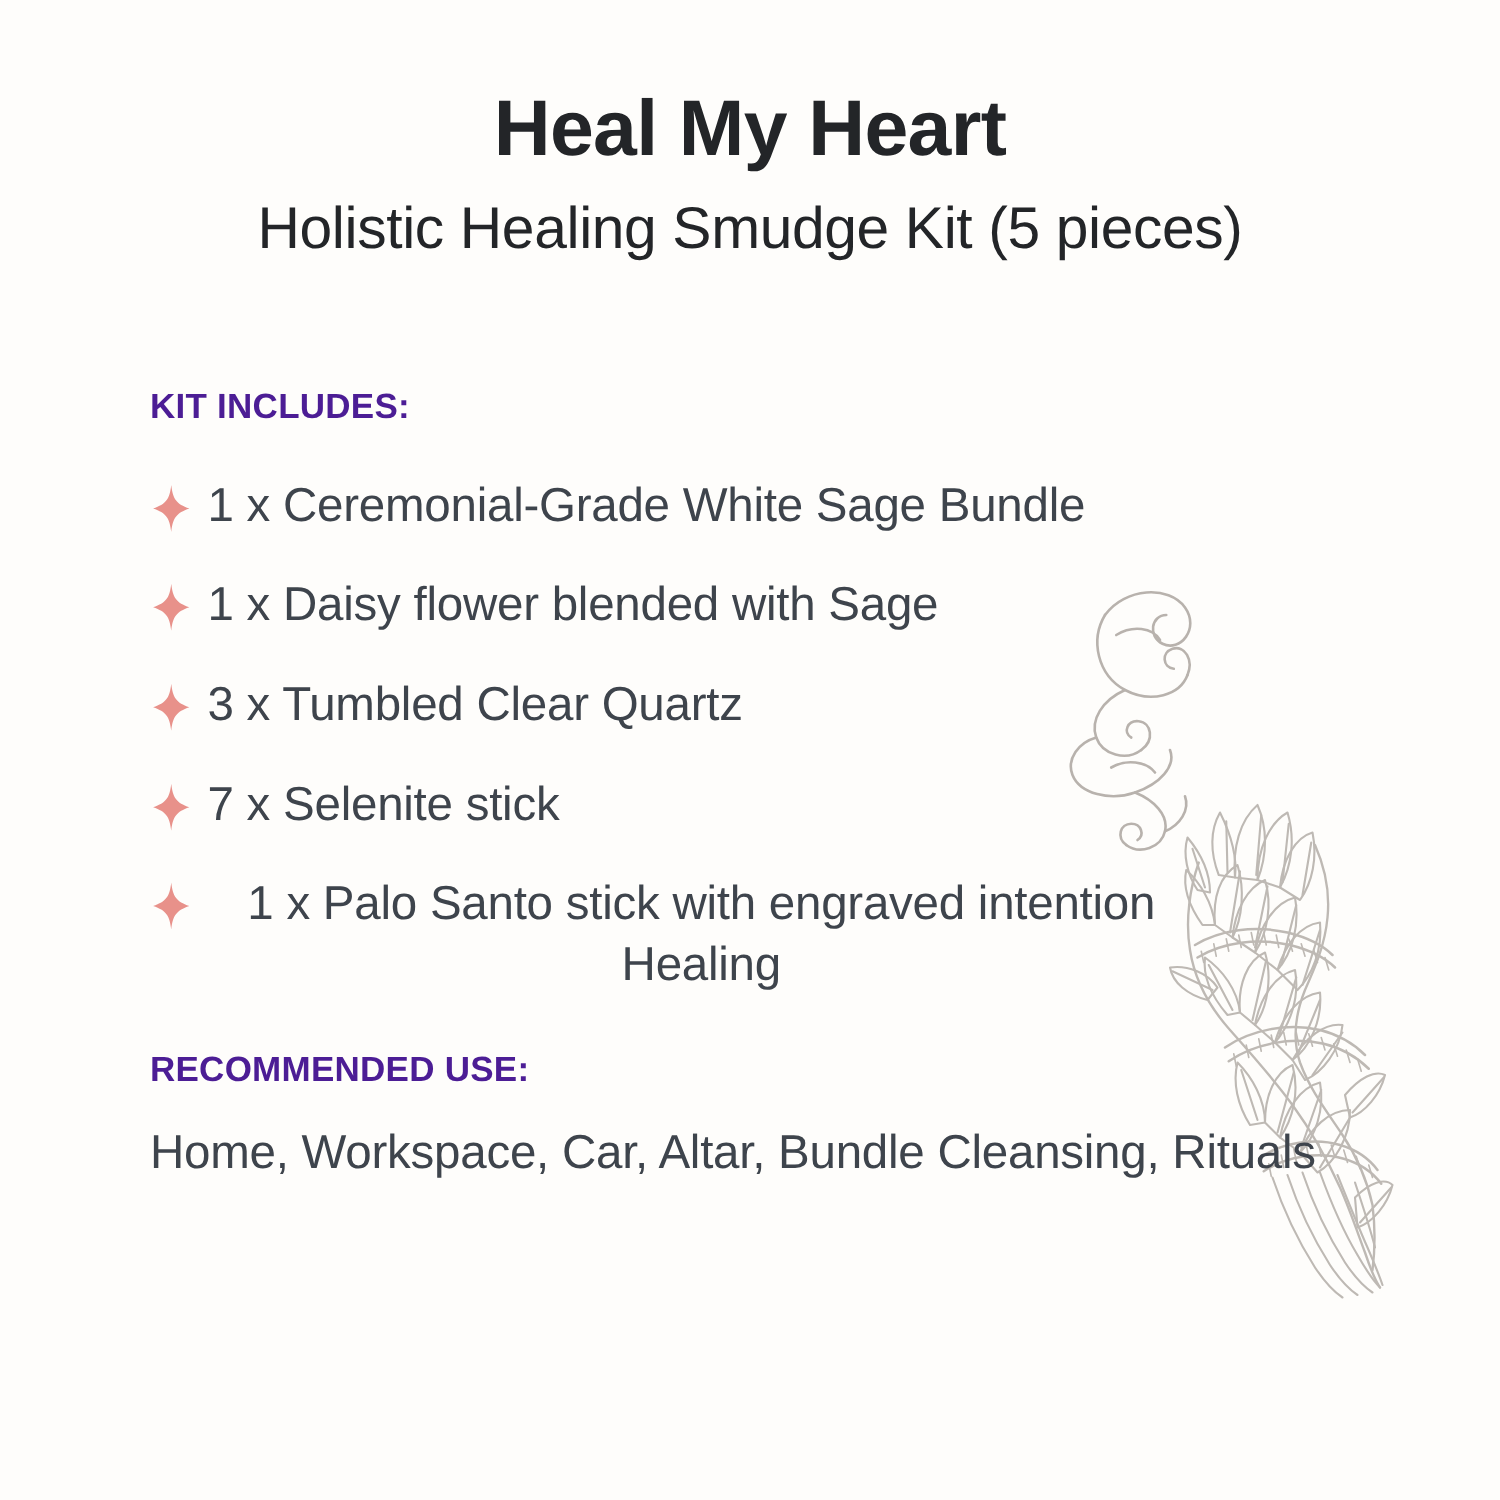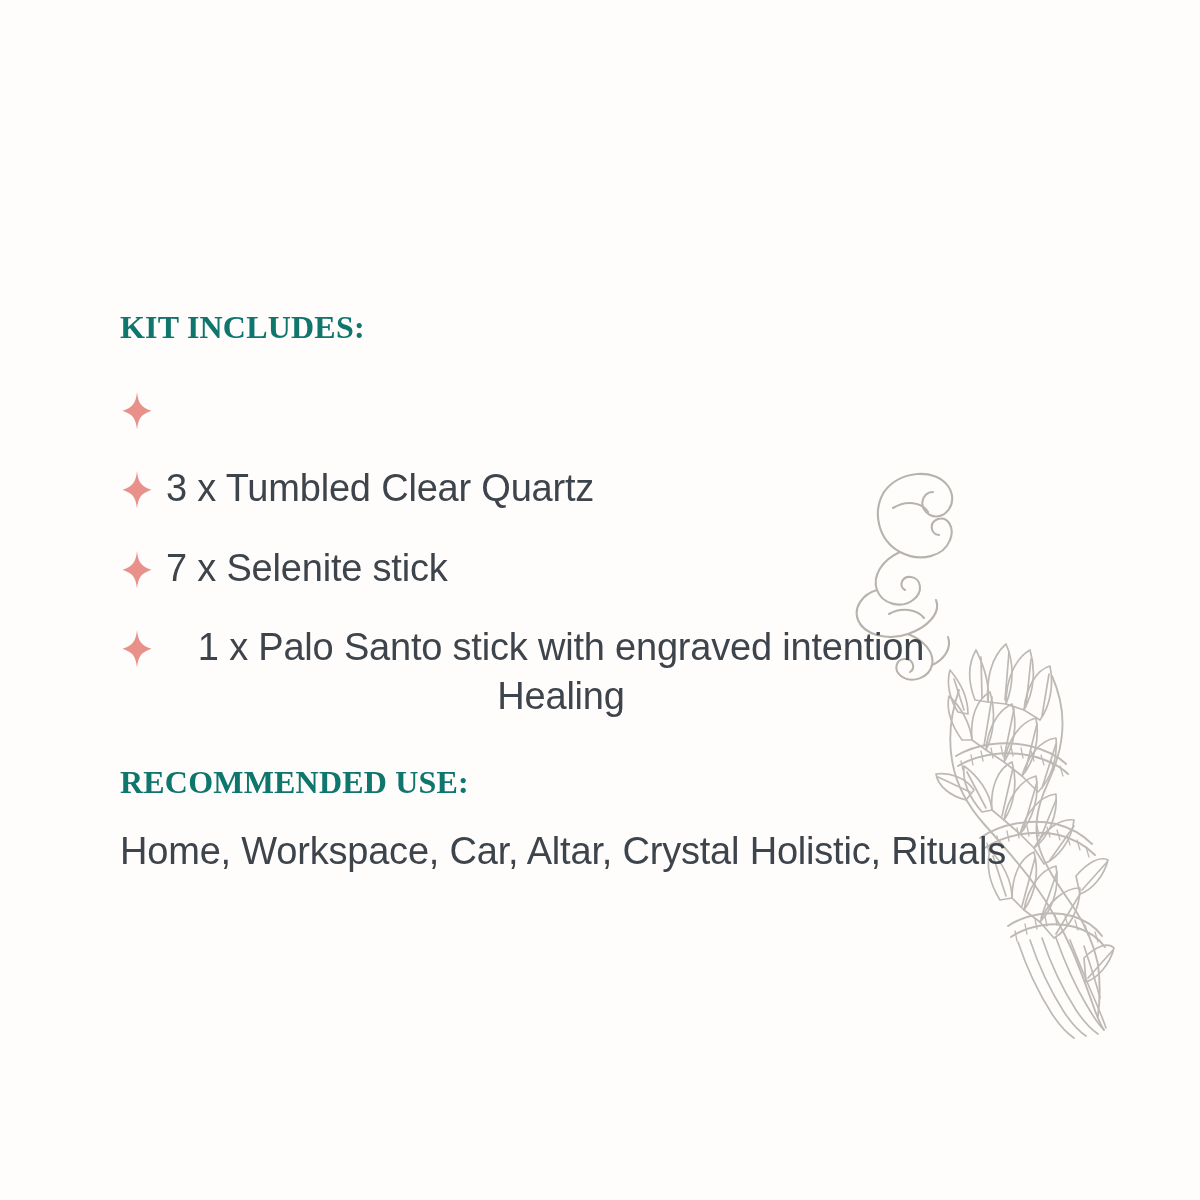--- a/index.html
+++ b/index.html
@@ -66,25 +66,25 @@
   
   .content {
     position: absolute;
     top: 310px;
     left: 120px;
     width: 1000px;
     z-index: 2;
   }
 
   .section-heading {
-    font-family: Liberation Serif, serif;
-    font-size: 32px;
+    font-family: Liberation Sans, sans-serif;
+    font-size: 28px;
     font-weight: 700;
     letter-spacing: 0.2px;
-    color: #0f766e;
+    color: #4c1d95;
     margin: 0;
     line-height: 1.1;
   }
 
   .kit-list {
     list-style: none;
     margin: 0;
     padding: 0;
     margin-top: 40px;
   }
@@ -231,31 +231,42 @@
       <path d="M1042 938 C 1050 962, 1062 988, 1076 1010 C 1084 1022, 1092 1030, 1098 1034"></path>
       <path d="M1056 938 C 1064 960, 1074 984, 1086 1004 C 1094 1018, 1100 1026, 1104 1030"></path>
       <path d="M1070 940 C 1078 960, 1086 980, 1094 998 C 1100 1012, 1104 1022, 1106 1028"></path>
       <path d="M1084 946 C 1090 964, 1096 982, 1100 998"></path>
 
       <path d="M1084 958 C 1096 946, 1108 942, 1114 948 C 1110 964, 1098 978, 1086 982 Z"></path>
       <path d="M1113 950 L 1088 978"></path>
     </g>
   </svg>
 
+  <div class="header">
+    <h1 class="title">Heal My Heart</h1>
+    <h2 class="subtitle">Holistic Healing Smudge Kit (5 pieces)</h2>
+  </div>
 
   <div class="content">
 
     <div>
       <div class="section-heading">KIT INCLUDES:</div>
 
       <ul class="kit-list">
         <li class="kit-item">
           <svg class="sparkle" viewBox="0 0 34 44">
             <path d="M17 3 C 18.3 14.2, 21 18.2, 31.5 21.8 C 21 25.4, 18.3 29.4, 17 40.6 C 15.7 29.4, 13 25.4, 2.5 21.8 C 13 18.2, 15.7 14.2, 17 3 Z" fill="#e8918a"></path>
           </svg>
+          <span class="kit-text">1 x Ceremonial-Grade White Sage Bundle</span>
+        </li>
+        <li class="kit-item">
+          <svg class="sparkle" viewBox="0 0 34 44">
+            <path d="M17 3 C 18.3 14.2, 21 18.2, 31.5 21.8 C 21 25.4, 18.3 29.4, 17 40.6 C 15.7 29.4, 13 25.4, 2.5 21.8 C 13 18.2, 15.7 14.2, 17 3 Z" fill="#e8918a"></path>
+          </svg>
+          <span class="kit-text">1 x Daisy flower blended with Sage</span>
         </li>
         <li class="kit-item">
           <svg class="sparkle" viewBox="0 0 34 44">
             <path d="M17 3 C 18.3 14.2, 21 18.2, 31.5 21.8 C 21 25.4, 18.3 29.4, 17 40.6 C 15.7 29.4, 13 25.4, 2.5 21.8 C 13 18.2, 15.7 14.2, 17 3 Z" fill="#e8918a"></path>
           </svg>
           <span class="kit-text">3 x Tumbled Clear Quartz</span>
         </li>
         <li class="kit-item">
           <svg class="sparkle" viewBox="0 0 34 44">
             <path d="M17 3 C 18.3 14.2, 21 18.2, 31.5 21.8 C 21 25.4, 18.3 29.4, 17 40.6 C 15.7 29.4, 13 25.4, 2.5 21.8 C 13 18.2, 15.7 14.2, 17 3 Z" fill="#e8918a"></path>
@@ -266,17 +277,17 @@
           <svg class="sparkle" viewBox="0 0 34 44">
             <path d="M17 3 C 18.3 14.2, 21 18.2, 31.5 21.8 C 21 25.4, 18.3 29.4, 17 40.6 C 15.7 29.4, 13 25.4, 2.5 21.8 C 13 18.2, 15.7 14.2, 17 3 Z" fill="#e8918a"></path>
           </svg>
           <span class="kit-text">1 x Palo Santo stick with engraved intention Healing</span>
         </li>
       </ul>
     </div>
 
     <div class="use-block">
       <div class="section-heading">RECOMMENDED USE:</div>
-      <p class="use-text">Home, Workspace, Car, Altar, Crystal Holistic, Rituals</p>
+      <p class="use-text">Home, Workspace, Car, Altar, Bundle Cleansing, Rituals</p>
     </div>
 
   </div>
 </div>
 
 </body></html>

